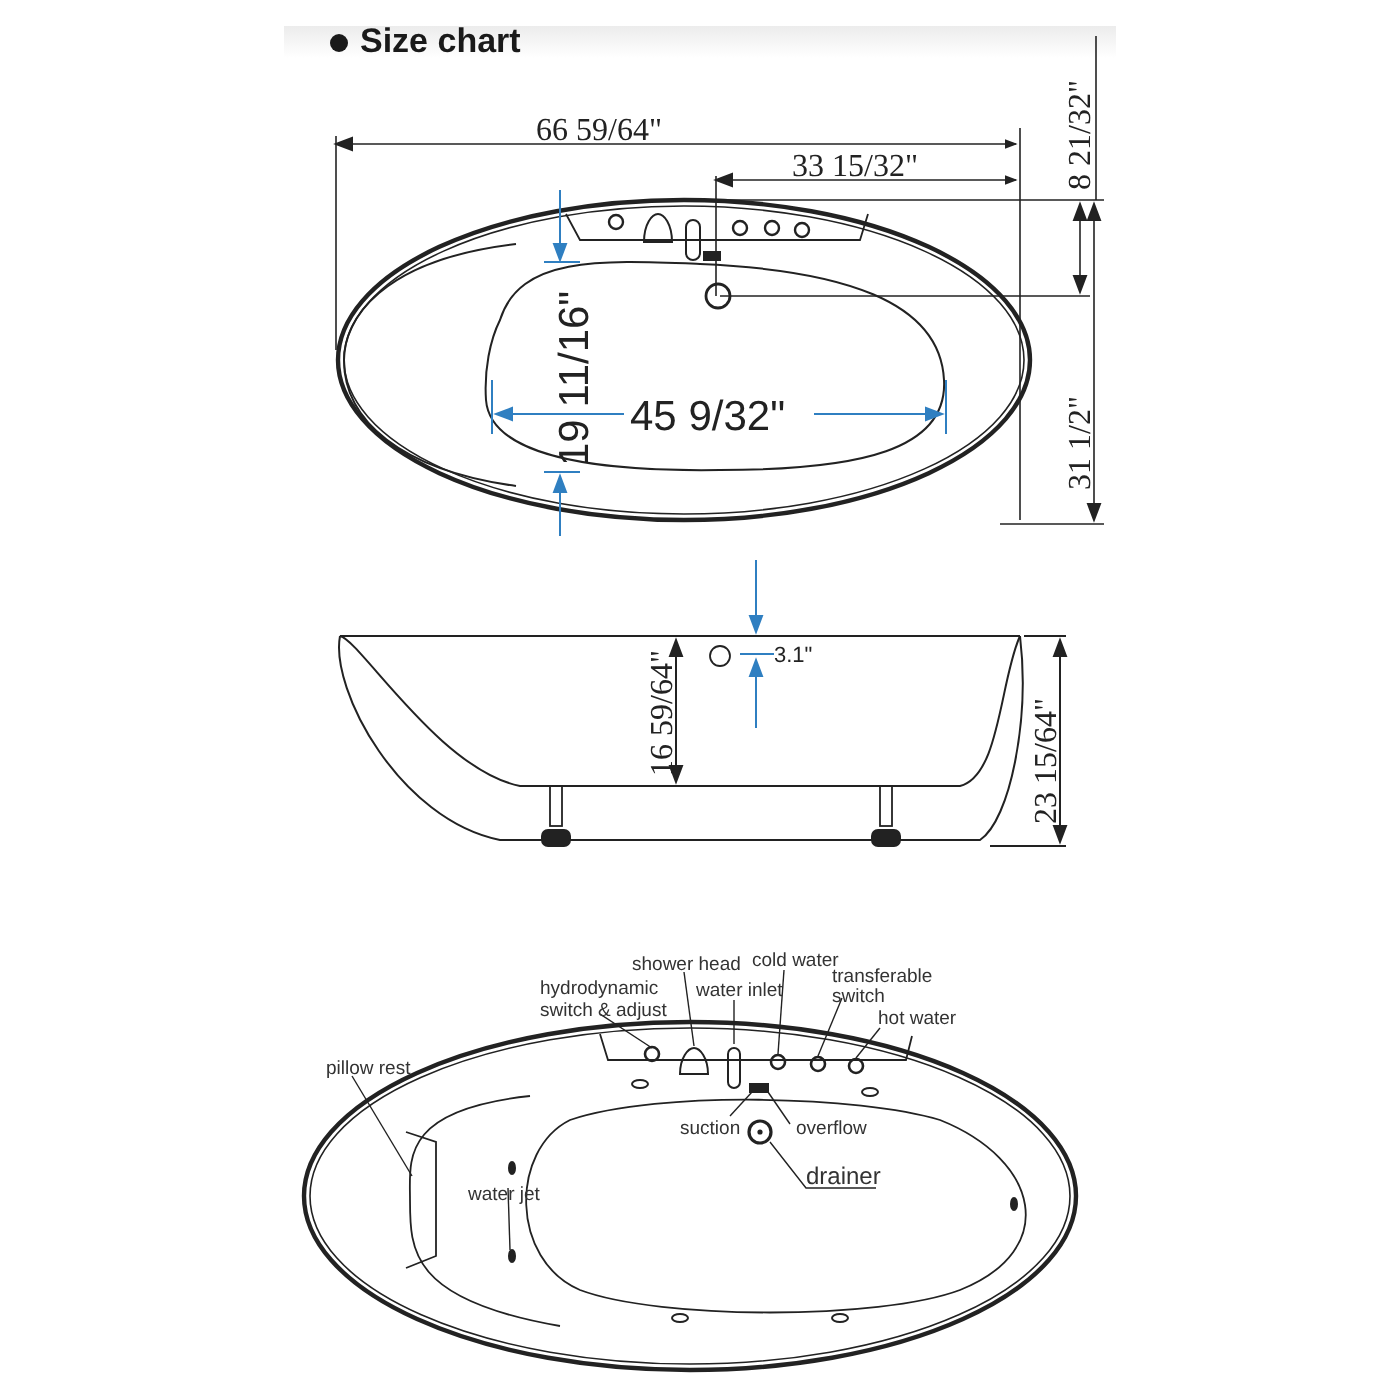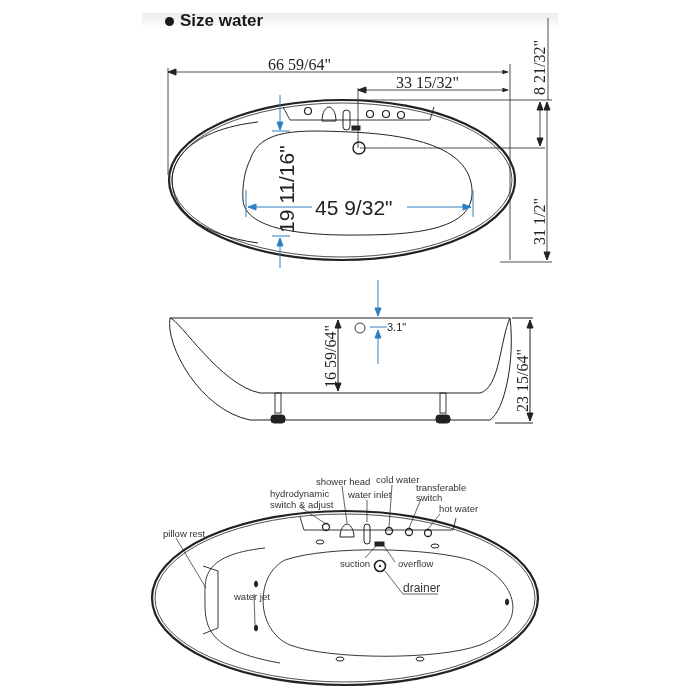--- a/index.html
+++ b/index.html
@@ -12,21 +12,21 @@
   .bdim{font-family:"Liberation Sans",sans-serif;font-size:21px;fill:#222;}
   .lbl{font-family:"Liberation Sans",sans-serif;font-size:9.5px;fill:#333;}
   .lblb{font-family:"Liberation Sans",sans-serif;font-size:12px;fill:#333;}
 </style>
 </head>
 <body>
 
 <div class="band"></div>
 <div class="title">
   <span class="dot"></span>
-  <span>Size water</span>
+  <span>Size chart</span>
 </div>
 
 <svg width="700" height="700" viewBox="0 0 700 700">
   <defs>
     <marker id="ah" markerWidth="8" markerHeight="6" refX="7" refY="3" orient="auto">
         <path d="M0,0 L8,3 L0,6 z" fill="#222"></path>
       </marker>
     <marker id="ahb" markerWidth="8" markerHeight="6" refX="7" refY="3" orient="auto">
         <path d="M0,0 L8,3 L0,6 z" fill="#2f7fc1"></path>
       </marker>

